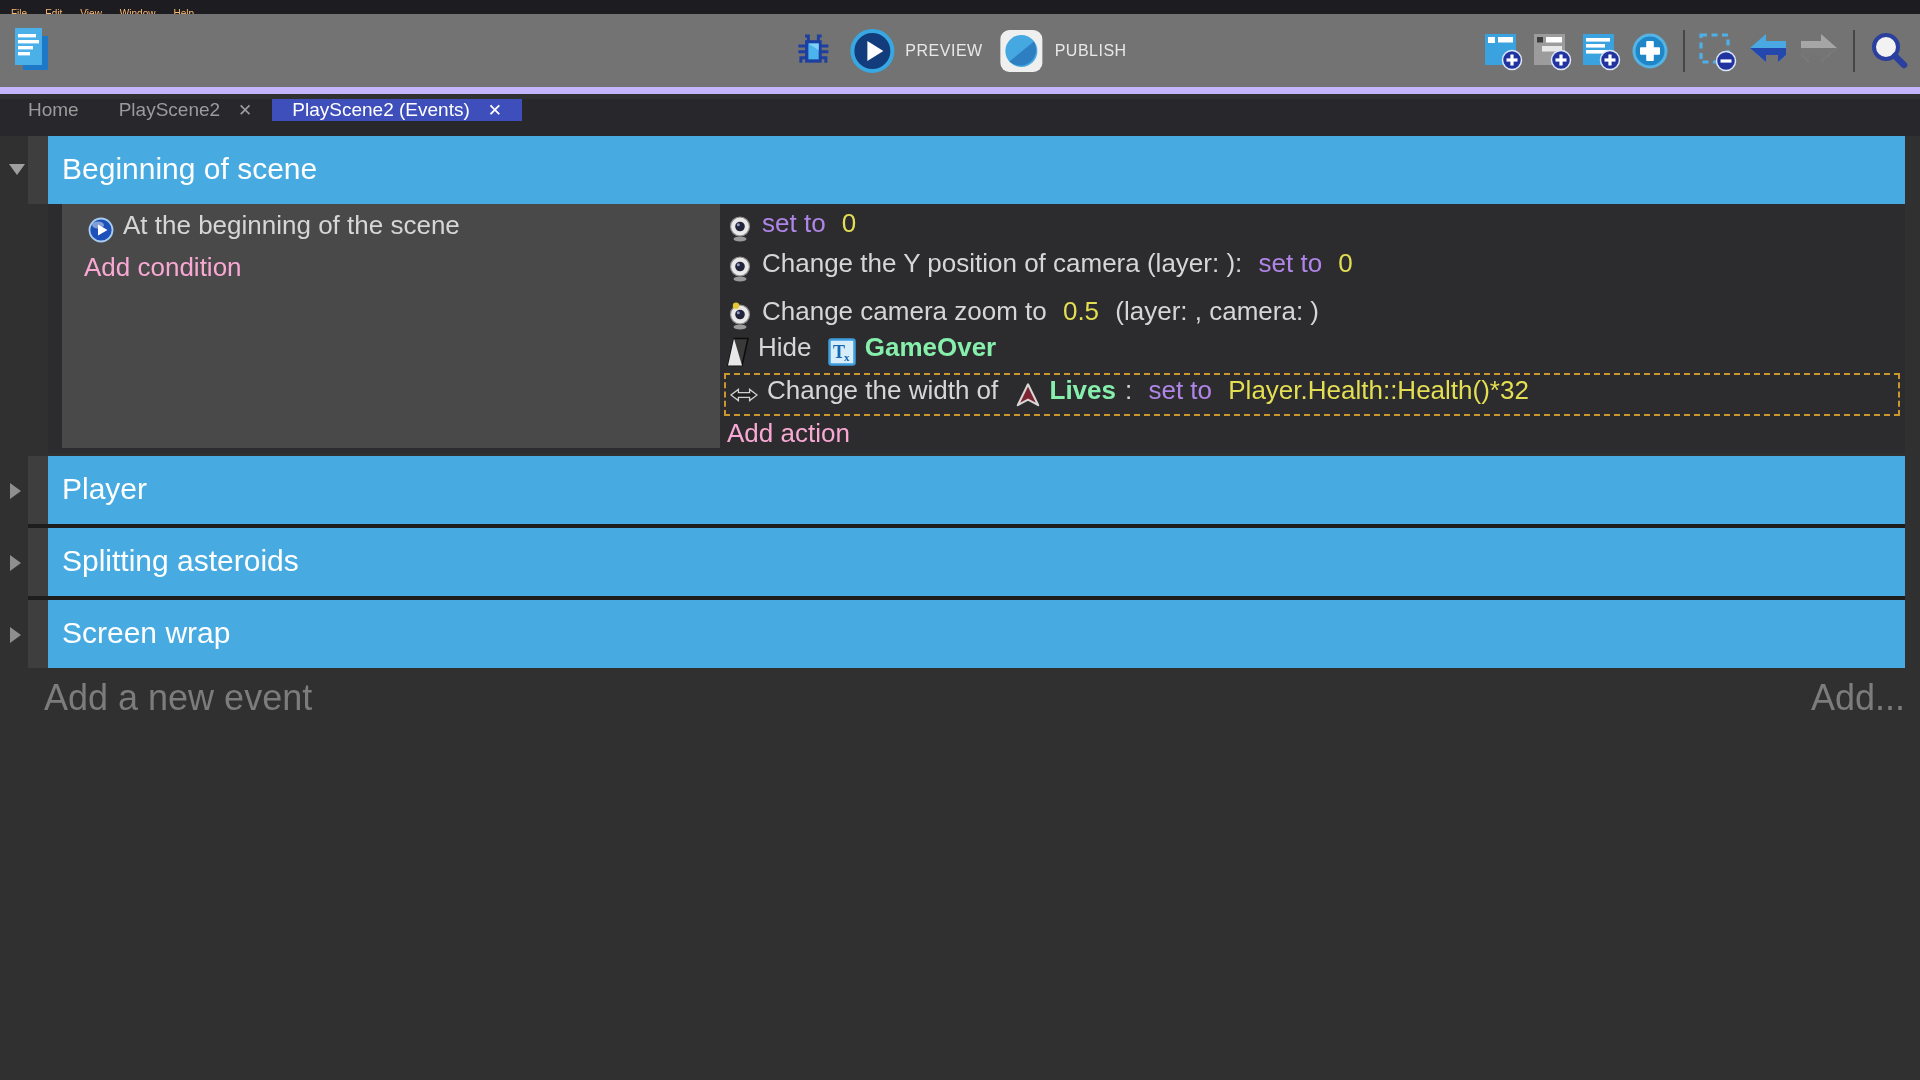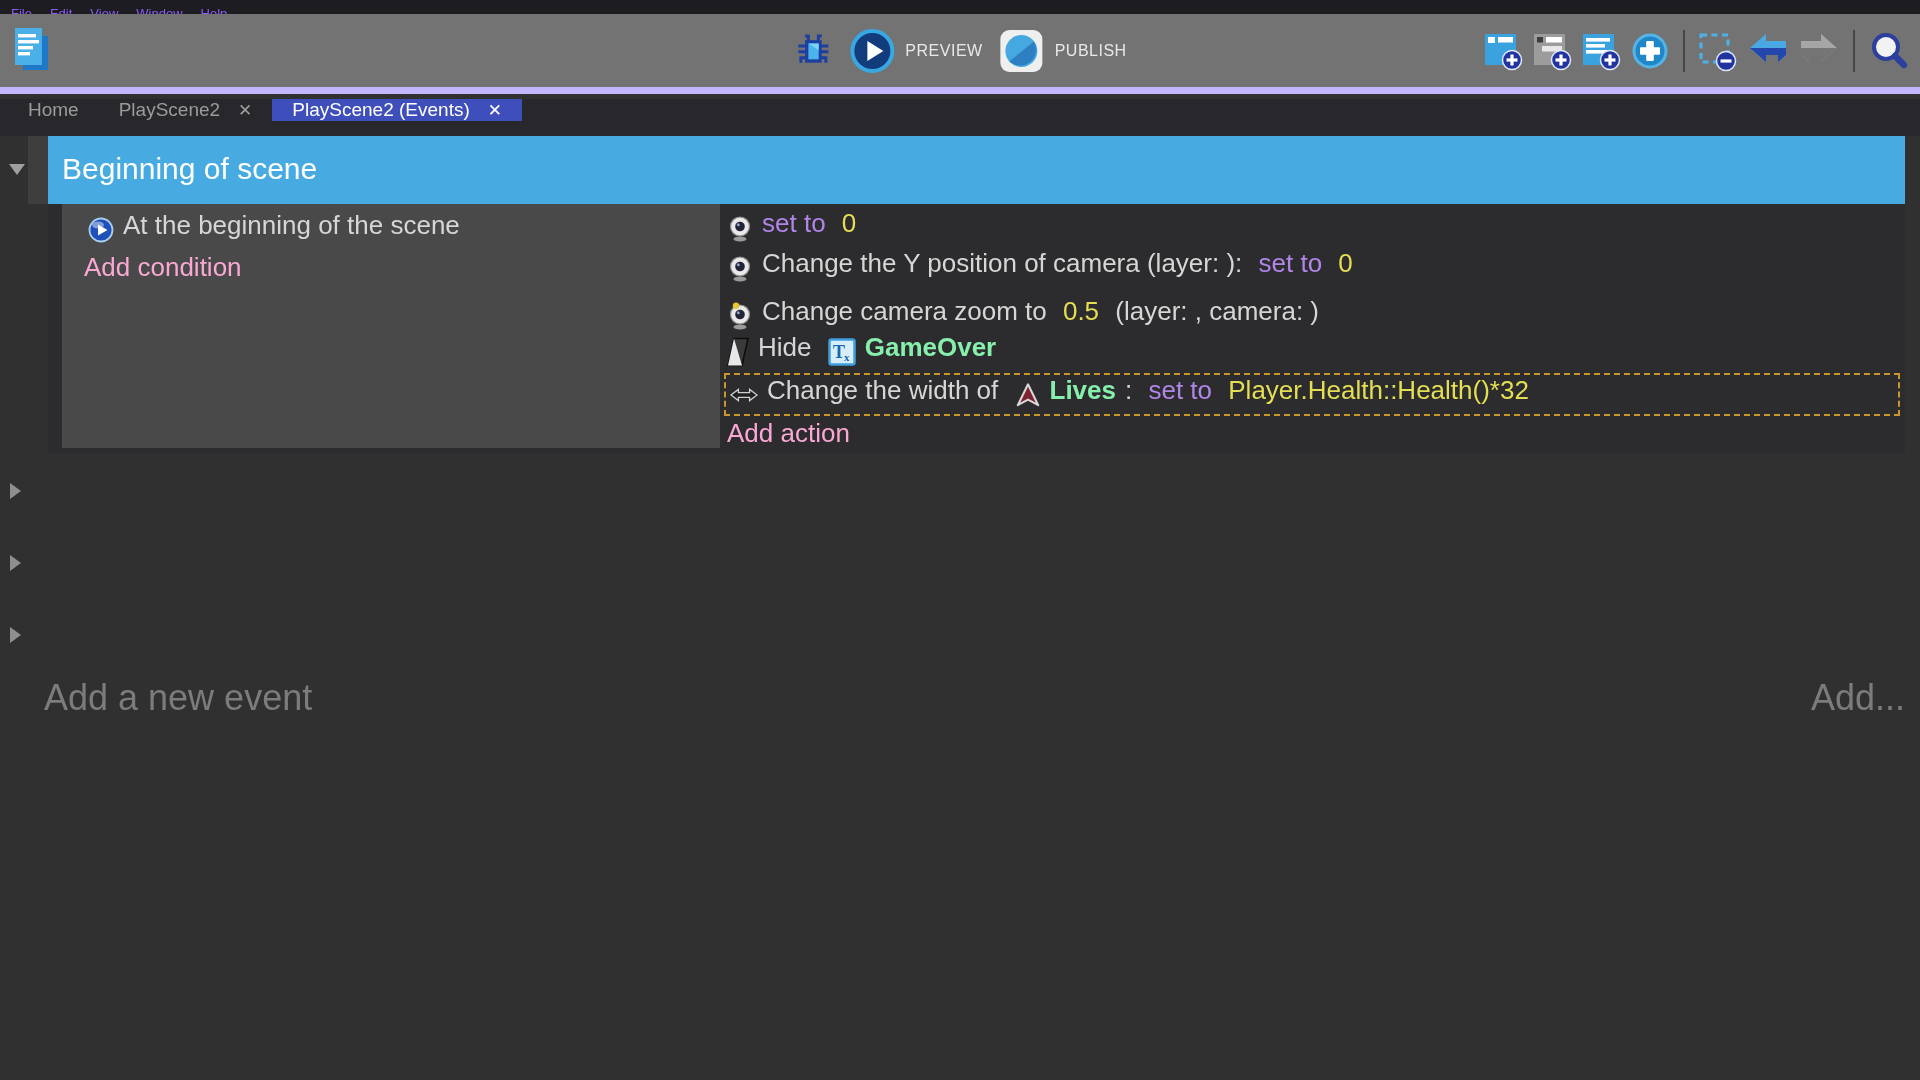--- a/index.html
+++ b/index.html
@@ -1,21 +1,21 @@
 <!DOCTYPE html>
 <html><head>
 <meta charset="utf-8">
 <style>
   html,body{margin:0;padding:0;background:#1a1a1a;}
   .screen{position:relative;width:1920px;height:1080px;background:#303031;overflow:hidden;
           font-family:"Liberation Sans",sans-serif;}
   
   .menubar{position:absolute;top:0;left:0;right:0;height:26px;background:#1d1d21;
            display:flex;align-items:center;padding-left:2px;}
-  .mitem{color:#8b5cf6;font-size:13px;padding:0 9px;cursor:default;}
+  .mitem{color:#fdba74;font-size:10px;padding:0 9px;cursor:default;}
   
   .toolbar{position:absolute;top:14px;left:0;right:0;height:73px;background:#737373;border-bottom:7px solid #c4b5fd;}
   .logo-btn{position:absolute;left:12px;top:11px;cursor:pointer;}
   .center-group{position:absolute;left:50%;top:0;height:73px;transform:translateX(-50%);
                 display:flex;align-items:center;gap:16px;}
   .tb-btn{display:flex;align-items:center;cursor:pointer;}
   .tb-label{color:#e8e8e8;font-size:16px;letter-spacing:.5px;margin-left:10px;}
   .right-icons{position:absolute;right:10px;top:0;height:73px;display:flex;align-items:center;gap:9px;}
   .vsep{width:2px;height:42px;background:#45454a;margin:0 4px;}
   .icon-btn{cursor:pointer;display:flex;align-items:center;}
@@ -318,19 +318,33 @@
           <span>: </span>
           <span class="purple">set to </span>
           <span class="yellow">Player.Health::Health()*32</span>
       </div>
 
       <div class="action-row dim" style="top:214px;">
         <span>Add action</span>
       </div>
     </div>
 
+    <div class="collapsed-wrap">
+      <div class="group-row" style="top:0;">
+        <div class="grip"></div>
+        <div class="gbar">Player</div>
+      </div>
+      <div class="group-row" style="top:72px;">
+        <div class="grip"></div>
+        <div class="gbar">Splitting asteroids</div>
+      </div>
+      <div class="group-row" style="top:144px;">
+        <div class="grip"></div>
+        <div class="gbar">Screen wrap</div>
+      </div>
+    </div>
 
     <div class="footer-row">
       <span>Add a new event</span>
       <span>Add...</span>
     </div>
   </div>
 </div>
 
 </body></html>

